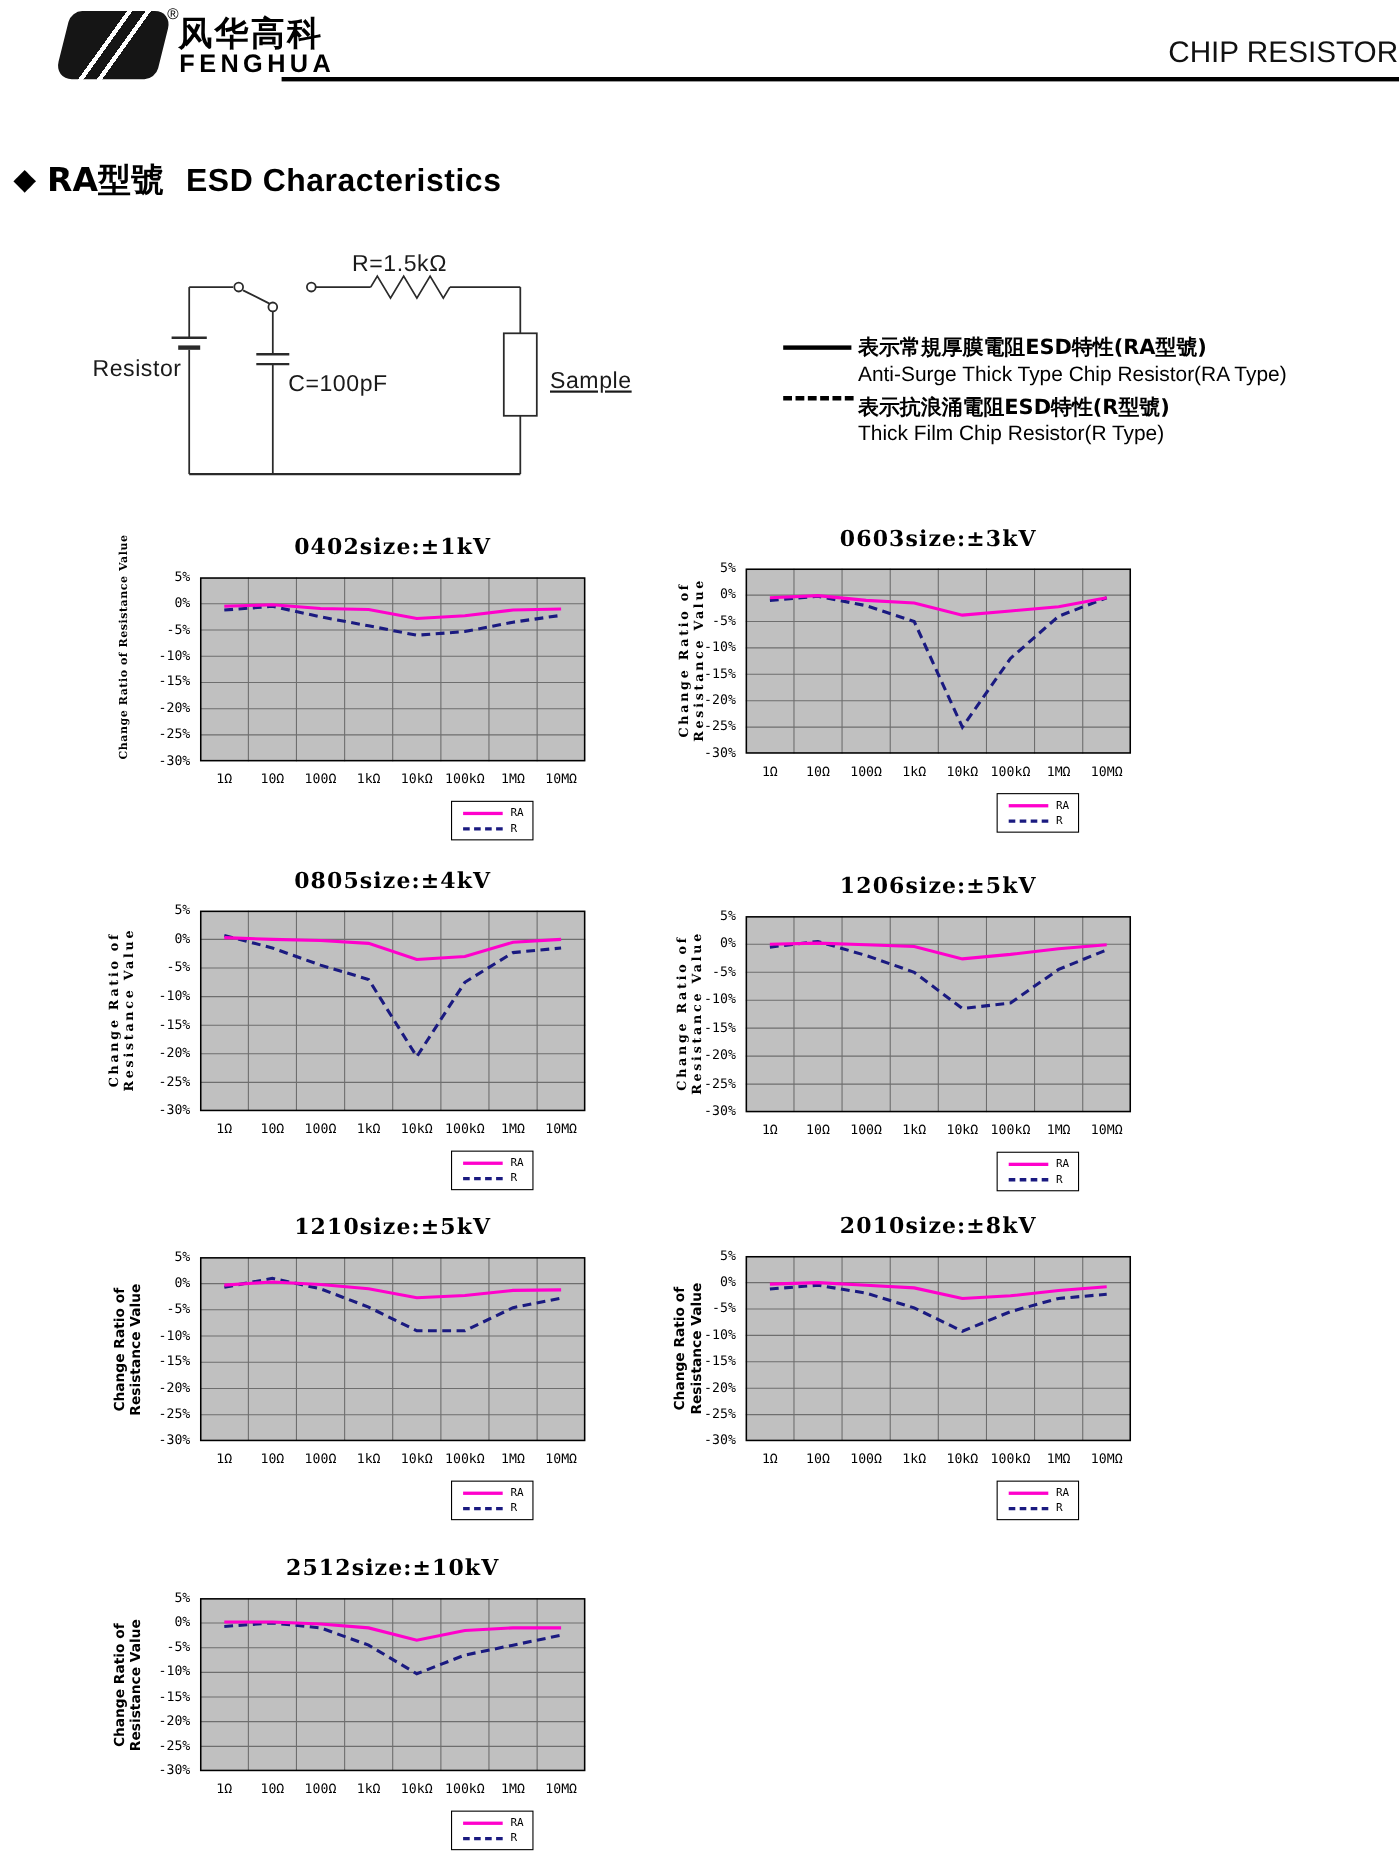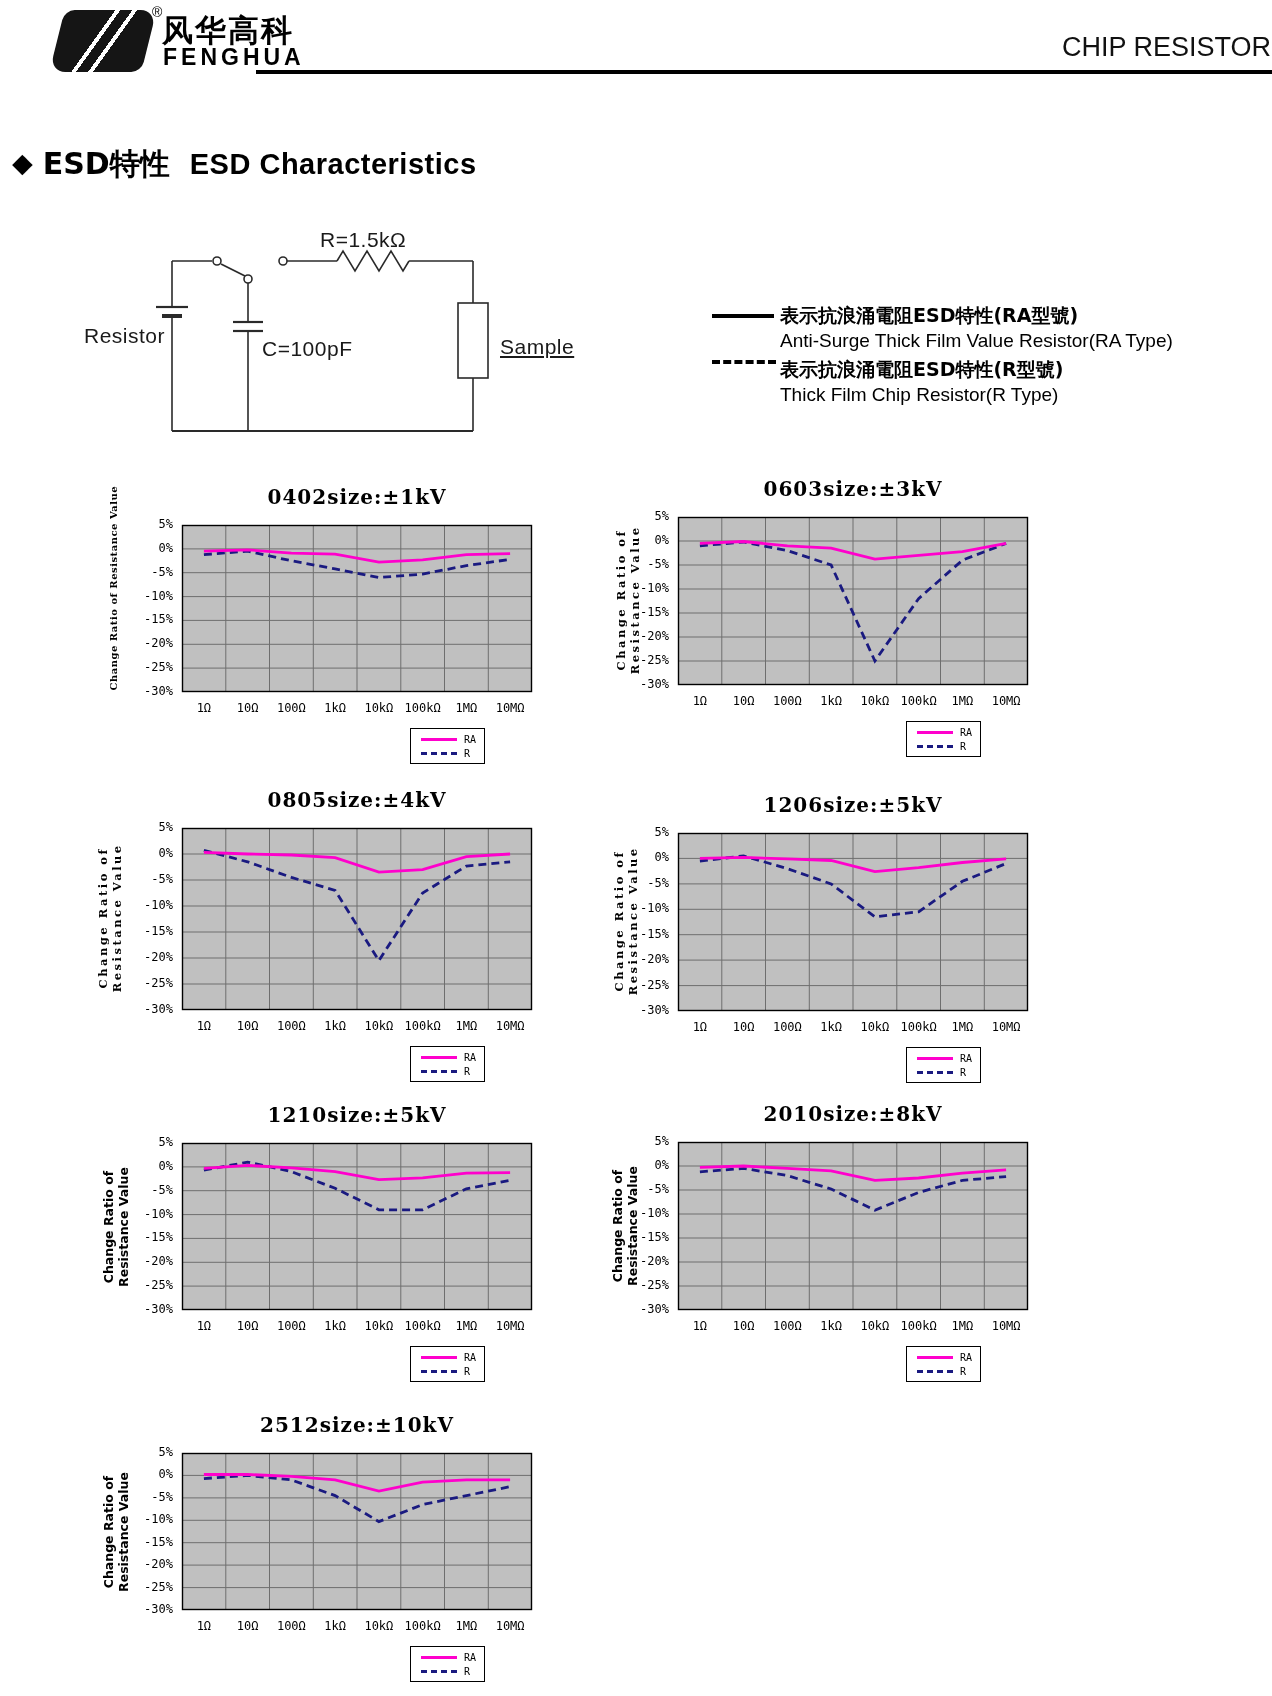--- a/index.html
+++ b/index.html
@@ -70,21 +70,21 @@
   <div class="abs logo-mark"></div>
   <div class="abs reg-mark">®</div>
   <div class="abs logo-cn">风华高科</div>
   <div class="abs logo-en">FENGHUA</div>
   <div class="abs header-rule"></div>
   <div class="abs doc-title-clip">
     <span>CHIP RESISTOR</span>
   </div>
 
   <div class="abs section-heading">
-    <span class="bullet">◆</span><span class="cn">ESD特性</span><span class="en">ESD Characteristics</span>
+    <span class="bullet">◆</span><span class="cn">RA型號</span><span class="en">ESD Characteristics</span>
   </div>
 
   <svg class="abs circuit-svg" width="540" height="260" viewBox="0 0 540 260">
     <g stroke="#2a2a2a" stroke-width="1.6" fill="none">
 
       <line x1="112" y1="71" x2="152" y2="71"></line>
       <circle cx="157" cy="71" r="4" fill="#fff"></circle>
       <line x1="161" y1="74" x2="185" y2="86"></line>
       <circle cx="188" cy="89" r="4" fill="#fff"></circle>
 
@@ -109,22 +109,22 @@
       <line x1="112" y1="241" x2="413" y2="241" stroke-width="2"></line>
     </g>
   </svg>
   <div class="abs circ-lbl lbl-res">R=1.5kΩ</div>
   <div class="abs circ-lbl lbl-voltage">Resistor</div>
   <div class="abs circ-lbl lbl-cap">C=100pF</div>
   <div class="abs circ-lbl lbl-sample">Sample</div>
 
   <div class="abs sl-solid"></div>
   <div class="abs sl-dashed"></div>
-  <div class="abs sl-text sl-cn sl-t1">表示抗浪涌電阻ESD特性(RA型號)</div>
-  <div class="abs sl-text sl-t2">Anti-Surge Thick Film Value Resistor(RA Type)</div>
+  <div class="abs sl-text sl-cn sl-t1">表示常規厚膜電阻ESD特性(RA型號)</div>
+  <div class="abs sl-text sl-t2">Anti-Surge Thick Type Chip Resistor(RA Type)</div>
   <div class="abs sl-text sl-cn sl-t3">表示抗浪涌電阻ESD特性(R型號)</div>
   <div class="abs sl-text sl-t4">Thick Film Chip Resistor(R Type)</div>
 
   <div id="charts">
       <div class="chart" style="left: 87px; top: 479px;">
         <div class="c-title">0402size:±1kV</div>
         <svg width="350" height="167" style="position: absolute; left: 95px; top: 46px; overflow: visible;">
           <rect width="350" height="167" fill="#c0c0c0"></rect>
           <line x1="0" x2="350" y1="23.9" y2="23.9" stroke="#6e6e6e"></line>
           <line x1="0" x2="350" y1="47.7" y2="47.7" stroke="#6e6e6e"></line>

